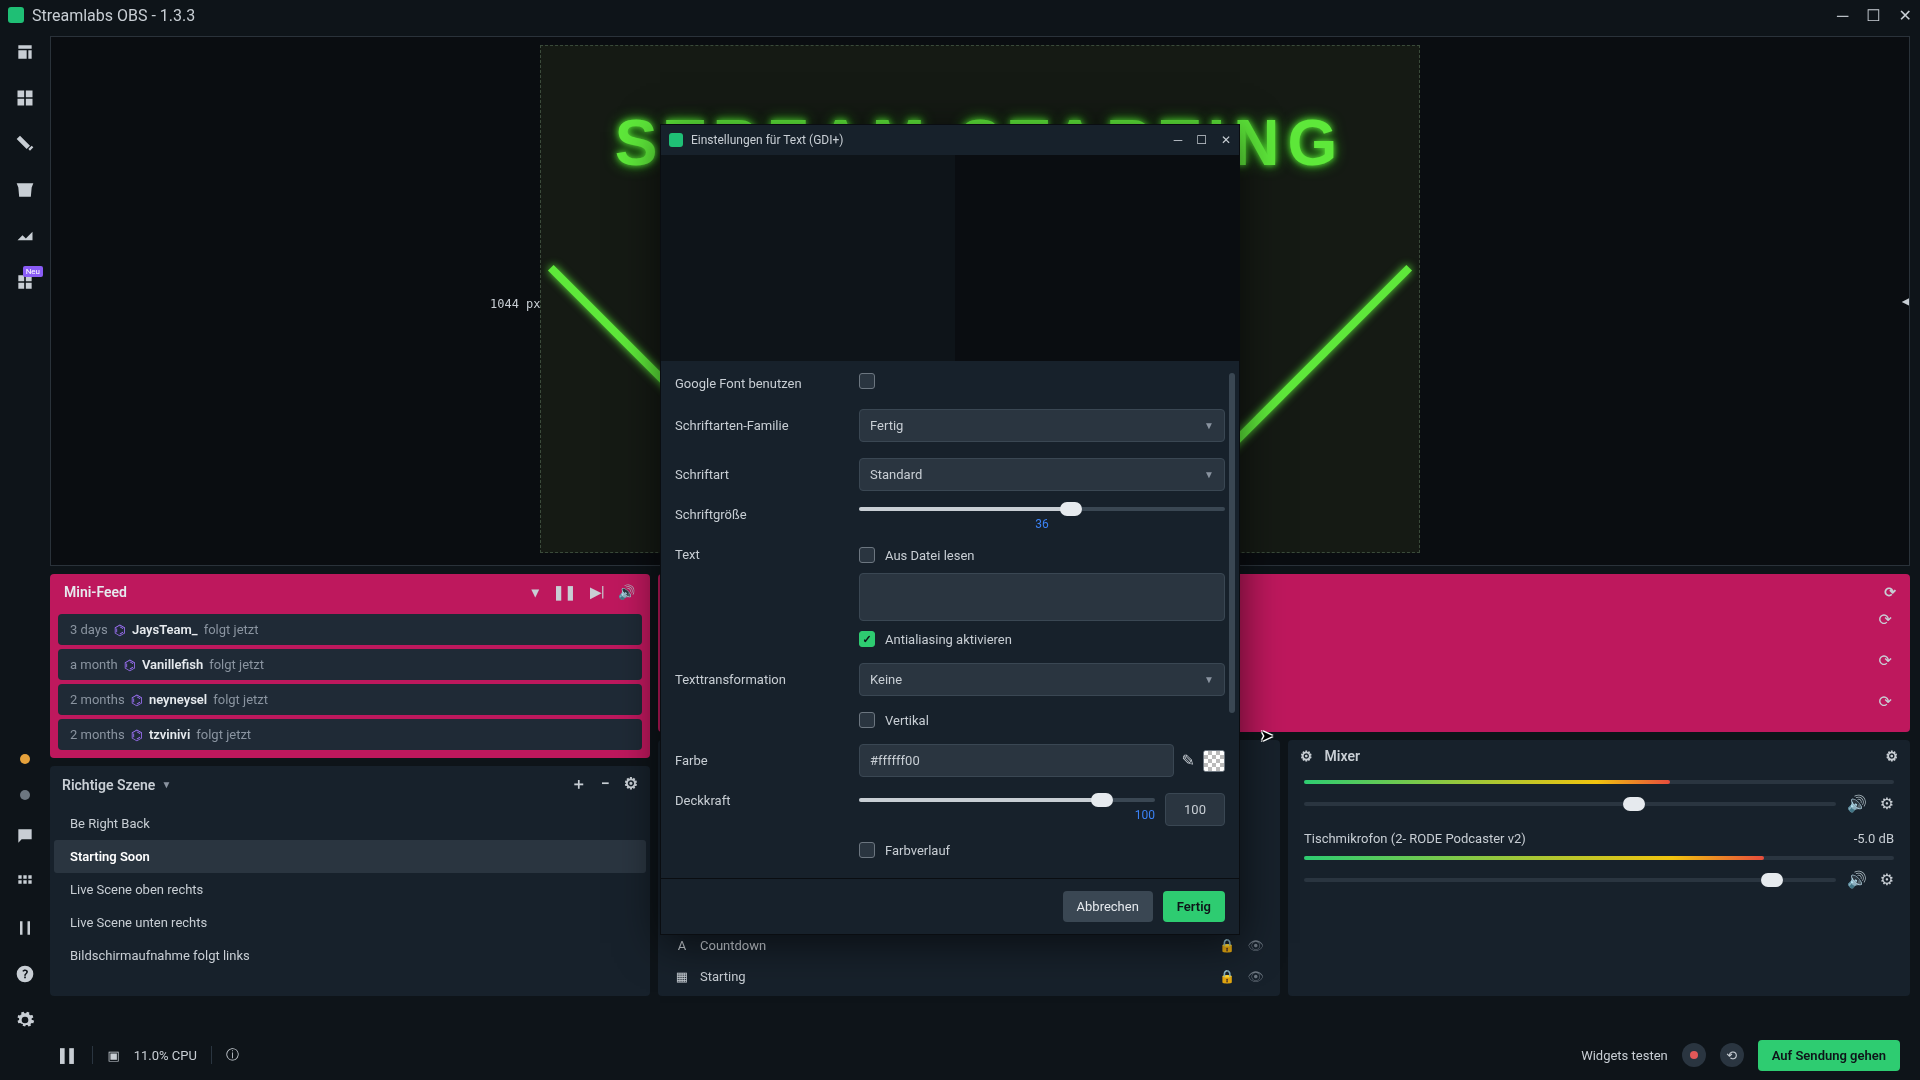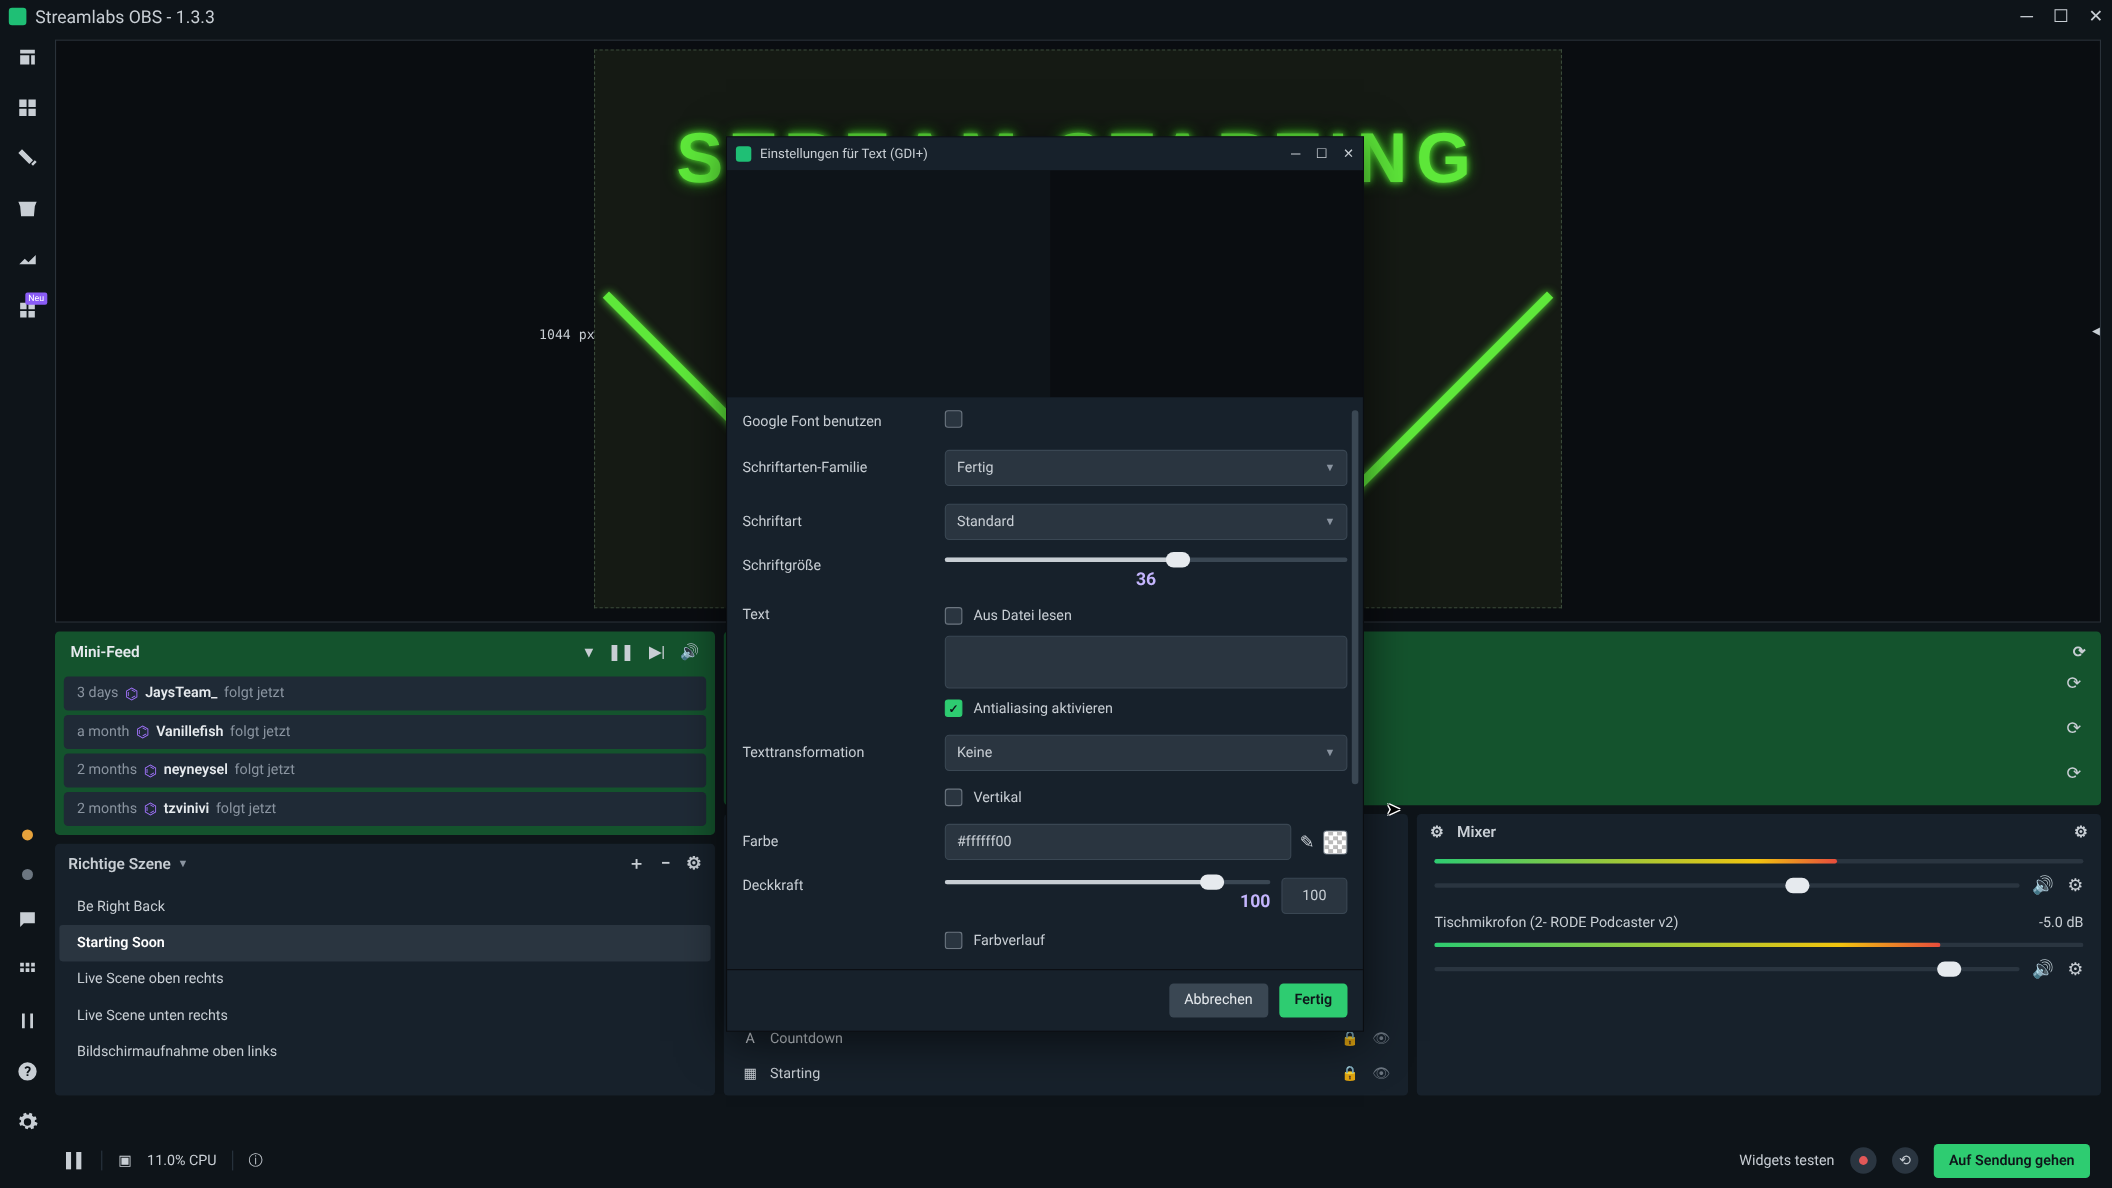--- a/index.html
+++ b/index.html
@@ -35,21 +35,21 @@
 .preview-diag.left { bottom: 160px; left: -40px; transform: rotate(45deg); }
 .preview-diag.right { bottom: 160px; right: -40px; transform: rotate(-45deg); }
 .collapse-handle { position:absolute; right:-2px; top:50%; transform:translateY(-50%); color:#c8ced4; font-size:12px; cursor:pointer; }
 
 
 .panels { display:flex; gap:8px; margin-top:8px; height: 422px; }
 .panel-left { width: 600px; display:flex; flex-direction:column; gap:8px; }
 .panel-right { flex:1; display:flex; flex-direction:column; gap:8px; }
 
 
-.minifeed { background:#14532d; border-radius:4px; flex: 0 0 auto; }
+.minifeed { background:#be185d; border-radius:4px; flex: 0 0 auto; }
 .panel-header { display:flex; align-items:center; padding:10px 14px; font-size:14px; font-weight:600; color:#e6eaee; }
 .panel-header .hdr-icons { margin-left:auto; display:flex; gap:14px; color:#c8ced4; cursor:pointer; }
 .feed-list { padding: 4px 8px 8px; display:flex; flex-direction:column; gap:4px; }
 .feed-row { background:#1f2a36; border-radius:4px; padding:8px 12px; font-size:13px; display:flex; align-items:center; gap:6px; }
 .feed-row .time { color:#8a94a0; }
 .feed-row .tw-icon { color:#a374ff; font-size:14px; line-height:1; }
 .feed-row .uname { color:#e6eaee; font-weight:600; }
 .feed-row .action { color:#8a94a0; }
 
 
@@ -115,21 +115,21 @@
 }
 .select .caret { margin-left:auto; font-size:10px; color:#8a94a0; }
 .checkbox { width:16px; height:16px; border:1px solid #6c7680; border-radius:3px; background:#2a3540; display:inline-flex; align-items:center; justify-content:center; cursor:pointer;}
 .checkbox.checked { background:#2ecc71; border-color:#2ecc71; }
 .checkbox.checked::after { content:"✓"; color:#0e1419; font-size:11px; font-weight:700; }
 .checkbox-row { display:flex; align-items:center; gap:10px; font-size:13px; }
 .slider-wrap { display:flex; flex-direction:column; gap:6px; }
 .slider { height:4px; background:#3a4753; border-radius:2px; position:relative; }
 .slider .fill { position:absolute; left:0; top:0; bottom:0; background:#c8ced4; border-radius:2px; }
 .slider .sthumb { position:absolute; top:50%; transform:translate(-50%,-50%); width:22px; height:14px; background:#e6eaee; border-radius:7px; }
-.slider-value { text-align:center; font-size:16px; color:#c4b5fd;font-weight:bold; }
+.slider-value { text-align:center; font-size:12px; color:#3b82f6; }
 .opacity-row { display:flex; align-items:center; gap:10px; }
 .opacity-row .slider-col { flex:1; display:flex; flex-direction:column; gap:6px;}
 .color-row { display:flex; align-items:center; gap:8px; }
 .color-row .textinput { flex:1; }
 .eyedrop { color:#c8ced4; cursor:pointer; }
 .swatch { width:22px; height:22px; border:1px solid #6c7680; border-radius:3px; background:#fff; cursor:pointer; position:relative; overflow:hidden;}
 .swatch::before{ content:""; position:absolute; inset:0; background: repeating-conic-gradient(#bbb 0 25%, #fff 0 50%) 0 0/8px 8px;}
 .swatch::after{ content:""; position:absolute; inset:0; background: #ffffff00;}
 .textarea { width:100%; height:48px; background:#2a3540; border:1px solid #3a4753; border-radius:4px; padding:8px 10px; font-size:13px; color:#c8ced4; resize:none;}
 .number-box { width:60px; justify-content:center; }
@@ -283,21 +283,21 @@
             <span>＋</span>
             <span>−</span>
             <span>⚙</span>
           </div>
         </div>
         <div class="scenes-list" id="scenes-list">
             <div class="scene-row">Be Right Back</div>
             <div class="scene-row active">Starting Soon</div>
             <div class="scene-row">Live Scene oben rechts</div>
             <div class="scene-row">Live Scene unten rechts</div>
-            <div class="scene-row">Bildschirmaufnahme oben links</div>
+            <div class="scene-row">Bildschirmaufnahme folgt links</div>
           </div>
       </div>
     </div>
 
     <div class="panel-right">
 
       <div class="minifeed" style="flex:0 0 158px;">
         <div class="panel-header" style="justify-content:flex-end">
           <div class="hdr-icons">
             <span>⟳</span>

